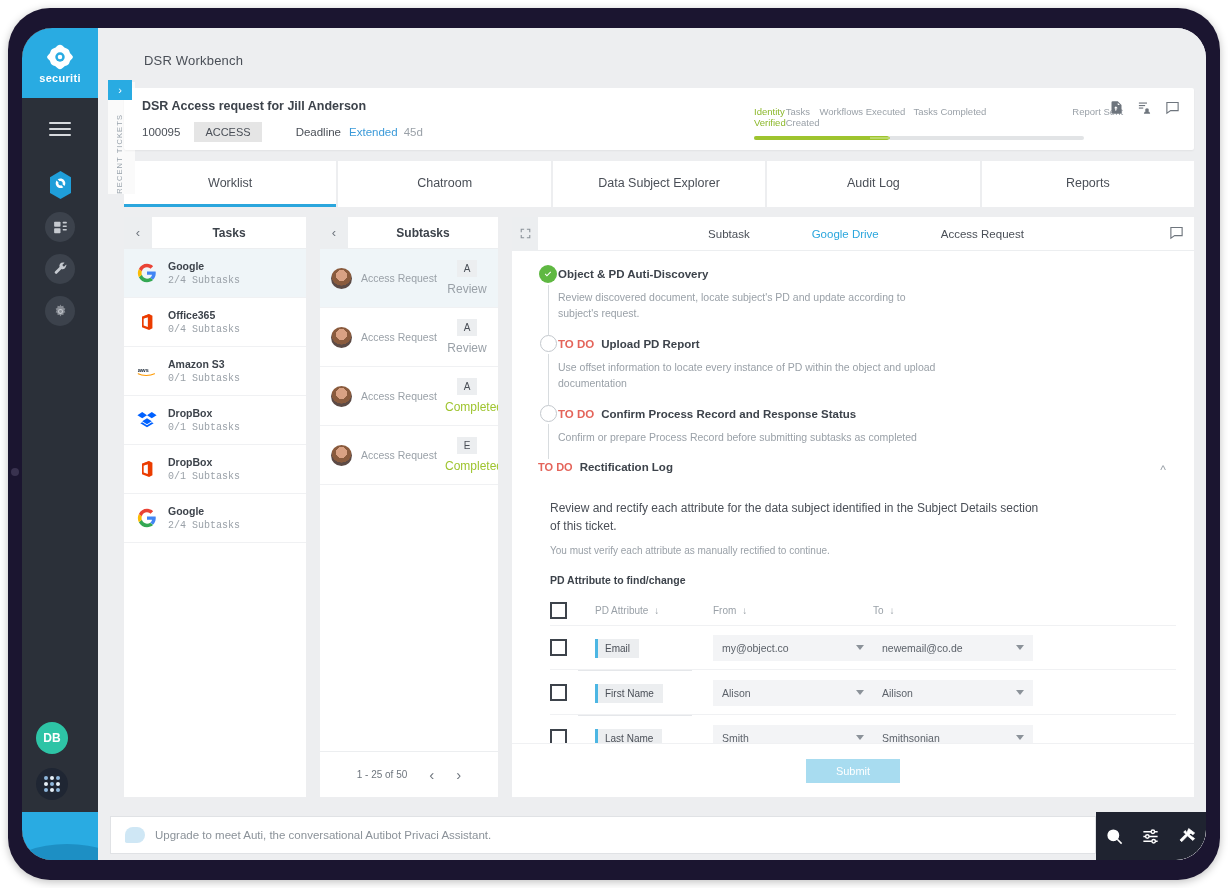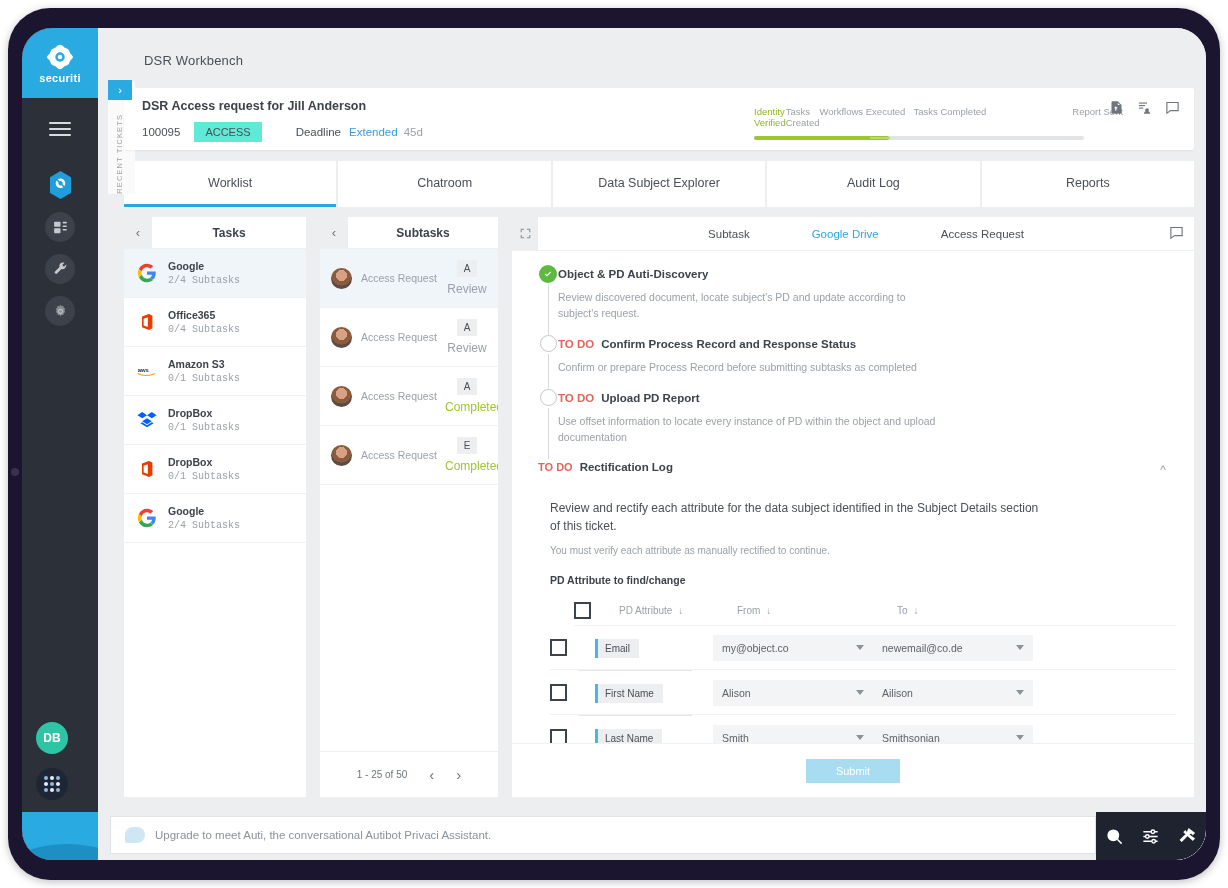--- a/index.html
+++ b/index.html
@@ -108,21 +108,21 @@
     font-size: 7.5px; color:#9aa4ad; letter-spacing: 1.1px; white-space: nowrap;
   }
   .ticket-card {
     background: #fff; border-radius: 2px; height: 62px;
     padding: 11px 16px 0 18px; position: relative;
     box-shadow: 0 1px 2px rgba(0,0,0,.05);
   }
   .ticket-title { font-size: 12.5px; color: #3d434b; font-weight: bold; }
   .ticket-meta { display: flex; align-items: center; gap: 0; margin-top: 9px; font-size: 11.5px; }
   .t-id { color: #4a4f57; text-align: center; }
-  .t-type { background: #5eead4; color: #4a4f57; padding: 4px 11px; margin-left: 14px; font-size: 11px; }
+  .t-type { background: #e5e5e5; color: #4a4f57; padding: 4px 11px; margin-left: 14px; font-size: 11px; }
   .t-dl-label { color: #4a4f57; margin-left: 34px; }
   .t-dl-val { color: #3b9ad9; margin-left: 8px; }
   .t-dl-days { color: #9aa1a8; margin-left: 6px; }
 
   .progress { position: absolute; right: 110px; top: 18px; width: 330px; }
   .prog-labels { display: flex; font-size: 9.5px; color: #9aa1a8; }
   .prog-labels .p1 { color: #8cb82b; }
   .prog-track { margin-top: 8px; height: 4px; background: #e2e4e6; border-radius: 2px; position: relative; }
   .prog-fill { position:absolute; left:0; top:0; height: 4px; background: #9ec42e; border-radius: 2px; }
   .prog-tick { position:absolute; top:1px; height: 2px; width: 20px; background: #bcd96a; }
@@ -213,21 +213,21 @@
   .rect-head .todo { font-size: 11px; }
   .rect-title { font-size: 11.5px; color: #3d434b; font-weight: bold; }
   .chev-up { position:absolute; right: 10px; top: 2px; color: #9aa1a8; font-size: 12px; cursor:pointer; }
 
   .rect-intro { font-size: 12px; color: #4a4f57; line-height: 18px; margin: 26px 0 0 12px; max-width: 500px; }
   .rect-note { font-size: 10px; color: #9aa1a8; margin: 10px 0 0 12px; }
   .rect-sublabel { font-size: 10.5px; color: #3d434b; font-weight: bold; margin: 18px 0 0 12px; }
 
   .pd-table { margin: 10px 0 0 12px; }
   .pd-row { display:flex; align-items:center; height: 44px; border-bottom: 1px solid #f0f1f3; }
-  .pd-row.header { height: 30px; margin-left: 24px; }
+  .pd-row.header { height: 30px; }
   .cb { width: 17px; height: 17px; border: 2px solid #3d434b; background:#fff; cursor:pointer; flex:none; }
   .pd-c1 { width: 146px; padding-left: 28px; }
   .pd-c2 { width: 160px; }
   .pd-c3 { width: 160px; }
   .th { font-size: 10px; color: #9aa1a8; }
   .th .sortarrow { margin-left: 6px; }
   .chip { display:inline-block; background:#eceef0; border-left: 3px solid #4cb6e3;
     font-size: 10px; color:#4a4f57; padding: 4px 9px 4px 7px; }
   .sel-box {
     background: #f3f4f6; height: 26px; display:flex; align-items:center;
@@ -552,32 +552,32 @@
                     <div class="step-title"><span>Object &amp; PD Auti-Discovery</span></div>
                     <div class="step-desc">Review discovered document, locate subject's PD and update according to subject's request.</div>
                   </div>
                 </div>
                 <div class="step">
                   <div class="step-marker">
                     <div class="circle-open"></div>
                     <div class="step-line"></div>
                   </div>
                   <div class="step-body">
-                    <div class="step-title"><span class="todo">TO DO</span><span>Confirm Process Record and Response Status</span></div>
-                    <div class="step-desc">Confirm or prepare Process Record before submitting subtasks as completed</div>
+                    <div class="step-title"><span class="todo">TO DO</span><span>Upload PD Report</span></div>
+                    <div class="step-desc">Use offset information to locate every instance of PD within the object and upload documentation</div>
                   </div>
                 </div>
                 <div class="step">
                   <div class="step-marker">
                     <div class="circle-open"></div>
                     <div class="step-line"></div>
                   </div>
                   <div class="step-body">
-                    <div class="step-title"><span class="todo">TO DO</span><span>Upload PD Report</span></div>
-                    <div class="step-desc">Use offset information to locate every instance of PD within the object and upload documentation</div>
+                    <div class="step-title"><span class="todo">TO DO</span><span>Confirm Process Record and Response Status</span></div>
+                    <div class="step-desc">Confirm or prepare Process Record before submitting subtasks as completed</div>
                   </div>
                 </div>
               </div>
 
             <div class="rect-head">
               <span class="todo">TO DO</span>
               <span class="rect-title">Rectification Log</span>
               <span class="chev-up">^</span>
             </div>
 

